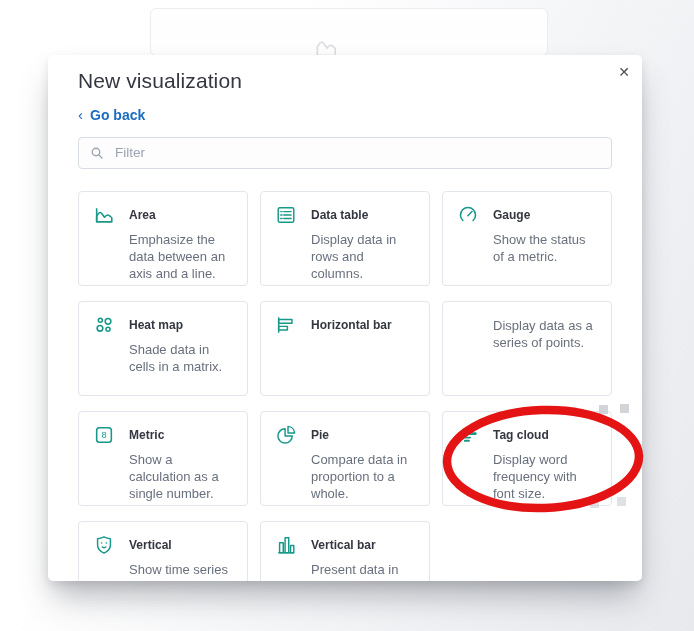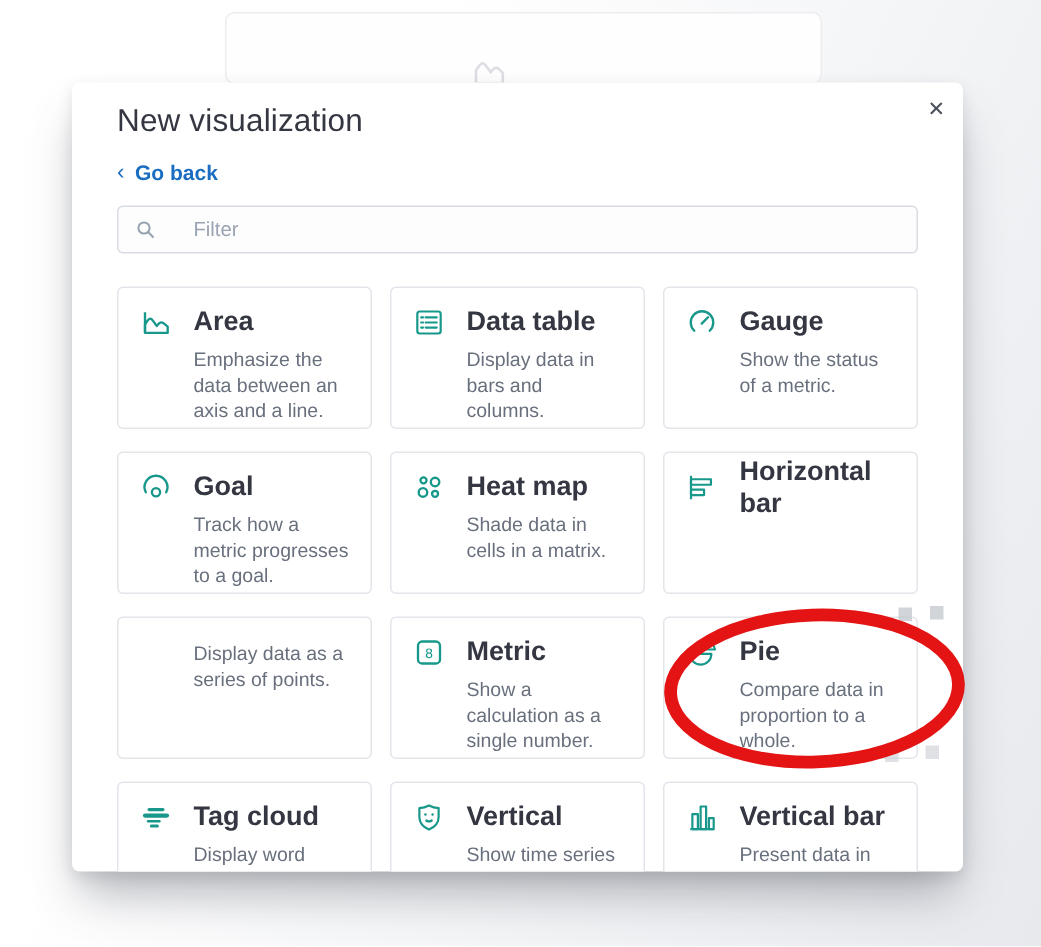--- a/index.html
+++ b/index.html
@@ -26,37 +26,37 @@
     font-size:14px;line-height:1;color:#4a505b;padding:6px;font-family:inherit;
   }
   .modal-title{margin:14px 0 0;font-size:21px;font-weight:400;color:var(--title);letter-spacing:.1px;}
   .goback{
     margin-top:14px;display:inline-flex;align-items:center;gap:7px;cursor:pointer;
     font-size:14px;font-weight:600;color:var(--blue);text-decoration:none;
   }
   .goback .chev{font-size:15px;font-weight:400;line-height:1;transform:translateY(-1px);}
   .filter-bar{
     margin-top:12px;height:32px;border:1px solid #d8dce3;border-radius:4px;background:#fdfdfe;
-    display:flex;align-items:center;padding:0 10px;gap:22px;box-sizing:border-box;
+    display:flex;align-items:center;padding:0 10px;gap:8px;box-sizing:border-box;
   }
   .filter-bar input{
     border:none;outline:none;background:transparent;flex:1;font-size:13.5px;color:#343741;font-family:inherit;
   }
   .filter-bar input::placeholder{color:#9aa3b2;}
   .cards{
     margin-top:22px;display:grid;grid-template-columns:repeat(3,1fr);
     gap:15px 12px;grid-auto-rows:95px;
   }
   .card{
     background:#fff;border:1px solid #e2e5ea;border-radius:4px;
     padding:11px 14px;box-sizing:border-box;cursor:pointer;overflow:hidden;
   }
   .card-head{display:flex;align-items:center;gap:14px;height:24px;}
   .ic{width:22px;height:22px;flex:none;display:flex;color:var(--teal);}
-  .card-title{font-size:18px;font-weight:700;color:var(--title);}
+  .card-title{font-size:12px;font-weight:700;color:var(--title);}
   .card-desc{margin:4px 0 0 36px;font-size:13px;line-height:17px;color:var(--muted);}
   
   .annotation{position:absolute;left:0;top:0;z-index:20;pointer-events:none;}
   .handle{position:absolute;z-index:15;width:9px;height:9px;background:#c6c9cf;opacity:.8;}
   .h1{left:599px;top:405px;} .h2{left:620px;top:404px;}
   .h3{left:590px;top:499px;opacity:.55;} .h4{left:617px;top:497px;opacity:.55;}
 </style>
 </head>
 <body>
 
@@ -103,48 +103,36 @@
         <div class="card">
           <div class="card-head">
             <span class="ic">
               <svg width="22" height="22" viewBox="0 0 24 24" fill="none" stroke="currentColor" stroke-width="1.6" stroke-linecap="round">
                 <rect x="3.5" y="4" width="17" height="16" rx="1.8"></rect>
                 <path d="M6.3 8.3 h1.4 M9.6 8.3 h8 M6.3 12 h1.4 M9.6 12 h8 M6.3 15.7 h1.4 M9.6 15.7 h8"></path>
               </svg>
             </span>
             <span class="card-title">Data table</span>
           </div>
-          <div class="card-desc">Display data in bars and columns.</div>
+          <div class="card-desc">Display data in rows and columns.</div>
         </div>
 
         <div class="card">
           <div class="card-head">
             <span class="ic">
               <svg width="22" height="22" viewBox="0 0 24 24" fill="none" stroke="currentColor" stroke-width="1.7" stroke-linecap="round">
                 <path d="M6.4 18 A8.2 8.2 0 1 1 17.6 18"></path>
                 <path d="M11.8 12.8 L16.4 8.2"></path>
               </svg>
             </span>
             <span class="card-title">Gauge</span>
           </div>
           <div class="card-desc">Show the status of a metric.</div>
         </div>
 
-        <div class="card">
-          <div class="card-head">
-            <span class="ic">
-              <svg width="22" height="22" viewBox="0 0 24 24" fill="none" stroke="currentColor" stroke-width="1.7" stroke-linecap="round">
-                <path d="M4.6 15.5 A8.3 8.3 0 1 1 19.4 15.5"></path>
-                <circle cx="12" cy="15.5" r="3"></circle>
-              </svg>
-            </span>
-            <span class="card-title">Goal</span>
-          </div>
-          <div class="card-desc">Track how a metric progresses to a goal.</div>
-        </div>
 
         <div class="card">
           <div class="card-head">
             <span class="ic">
               <svg width="22" height="22" viewBox="0 0 24 24" fill="none" stroke="currentColor" stroke-width="1.7">
                 <circle cx="8" cy="6.8" r="2.2"></circle>
                 <circle cx="16.4" cy="8" r="3.1"></circle>
                 <circle cx="7.6" cy="15.6" r="3.1"></circle>
                 <circle cx="16.4" cy="16.6" r="2.2"></circle>
               </svg>

